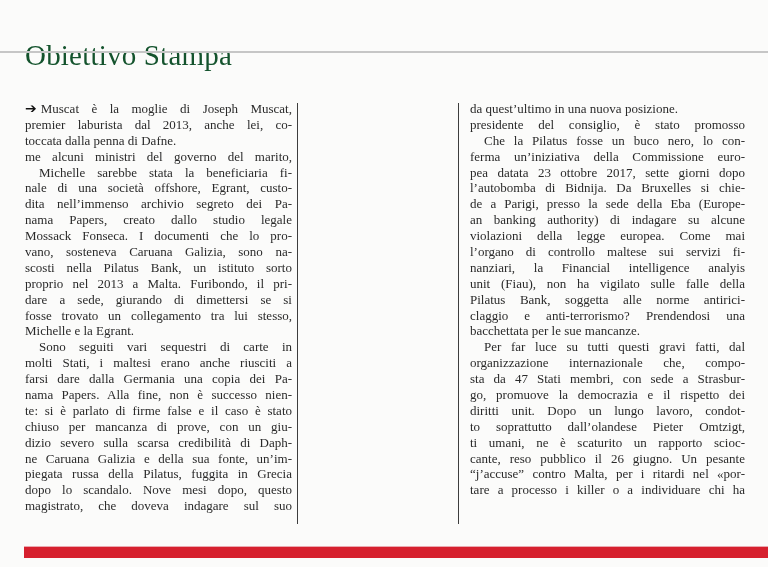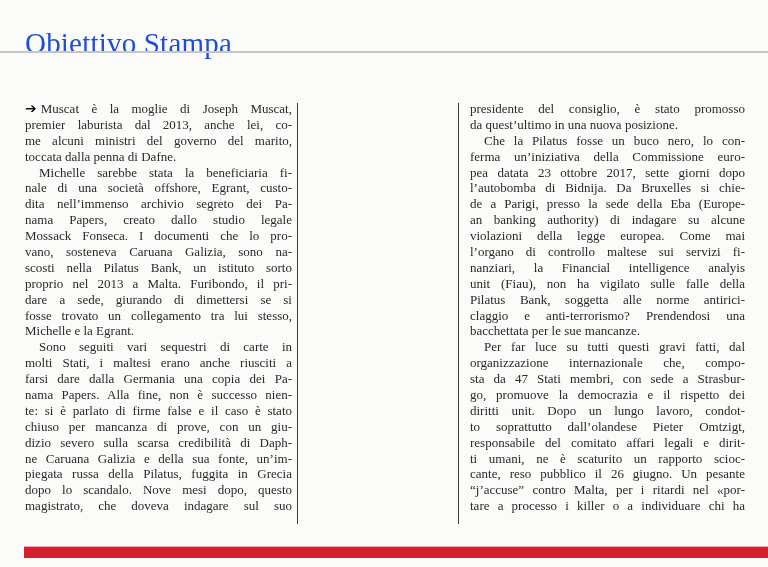--- a/index.html
+++ b/index.html
@@ -12,25 +12,25 @@
     width: 768px;
     height: 567px;
     background: #fbfbfa;
     overflow: hidden;
     font-family: "Liberation Serif", "DejaVu Serif", serif;
     color: #2a2a2a;
   }
   .title {
     position: absolute;
     left: 25px;
-    top: 8px;
+    top: 20px;
     font-size: 29px;
     font-weight: 400;
     letter-spacing: 0.2px;
-    color: #1d4ed8;
+    color: #14532d;
     white-space: nowrap;
   }
   .title-rule {
     position: absolute;
     left: 0;
     top: 51px;
     width: 768px;
     height: 2px;
     background: #c6c6c6;
   }
@@ -89,22 +89,22 @@
 
 <div class="page">
 
   <h1 class="title">Obiettivo Stampa</h1>
 
   <div class="title-rule"></div>
 
   <div class="column column-left">
       <div class="line"><span class="arrow">➔</span>Muscat è la moglie di Joseph Muscat,</div>
       <div class="line">premier laburista dal 2013, anche lei, co-</div>
+      <div class="line end">toccata dalla penna di Dafne.</div>
       <div class="line">me alcuni ministri del governo del marito,</div>
-      <div class="line end">toccata dalla penna di Dafne.</div>
       <div class="line indent">Michelle sarebbe stata la beneficiaria fi-</div>
       <div class="line">nale di una società offshore, Egrant, custo-</div>
       <div class="line">dita nell’immenso archivio segreto dei Pa-</div>
       <div class="line">nama Papers, creato dallo studio legale</div>
       <div class="line">Mossack Fonseca. I documenti che lo pro-</div>
       <div class="line">vano, sosteneva Caruana Galizia, sono na-</div>
       <div class="line">scosti nella Pilatus Bank, un istituto sorto</div>
       <div class="line">proprio nel 2013 a Malta. Furibondo, il pri-</div>
       <div class="line">dare a sede, giurando di dimettersi se si</div>
       <div class="line">fosse trovato un collegamento tra lui stesso,</div>
@@ -119,42 +119,41 @@
       <div class="line">ne Caruana Galizia e della sua fonte, un’im-</div>
       <div class="line">piegata russa della Pilatus, fuggita in Grecia</div>
       <div class="line">dopo lo scandalo. Nove mesi dopo, questo</div>
       <div class="line">magistrato, che doveva indagare sul suo</div>
     </div>
 
   <div class="v-rule v-rule-left"></div>
   <div class="v-rule v-rule-right"></div>
 
   <div class="column column-right">
+      <div class="line end">da quest’ultimo in una nuova posizione.</div>
       <div class="line">presidente del consiglio, è stato promosso</div>
-      <div class="line end">da quest’ultimo in una nuova posizione.</div>
       <div class="line indent">Che la Pilatus fosse un buco nero, lo con-</div>
       <div class="line">ferma un’iniziativa della Commissione euro-</div>
       <div class="line">pea datata 23 ottobre 2017, sette giorni dopo</div>
       <div class="line">l’autobomba di Bidnija. Da Bruxelles si chie-</div>
       <div class="line">de a Parigi, presso la sede della Eba (Europe-</div>
       <div class="line">an banking authority) di indagare su alcune</div>
       <div class="line">violazioni della legge europea. Come mai</div>
       <div class="line">l’organo di controllo maltese sui servizi fi-</div>
       <div class="line">nanziari, la Financial intelligence analyis</div>
       <div class="line">unit (Fiau), non ha vigilato sulle falle della</div>
       <div class="line">Pilatus Bank, soggetta alle norme antirici-</div>
       <div class="line">claggio e anti-terrorismo? Prendendosi una</div>
       <div class="line end">bacchettata per le sue mancanze.</div>
       <div class="line indent">Per far luce su tutti questi gravi fatti, dal</div>
       <div class="line">organizzazione internazionale che, compo-</div>
       <div class="line">sta da 47 Stati membri, con sede a Strasbur-</div>
       <div class="line">go, promuove la democrazia e il rispetto dei</div>
       <div class="line">diritti unit. Dopo un lungo lavoro, condot-</div>
       <div class="line">to soprattutto dall’olandese Pieter Omtzigt,</div>
-      <div class="line">responsabile del comitato affari legali e dirit-</div>
       <div class="line">ti umani, ne è scaturito un rapporto scioc-</div>
       <div class="line">cante, reso pubblico il 26 giugno. Un pesante</div>
       <div class="line">“j’accuse” contro Malta, per i ritardi nel «por-</div>
       <div class="line">tare a processo i killer o a individuare chi ha</div>
     </div>
 
   <div class="red-bar"></div>
 
 </div>
 

